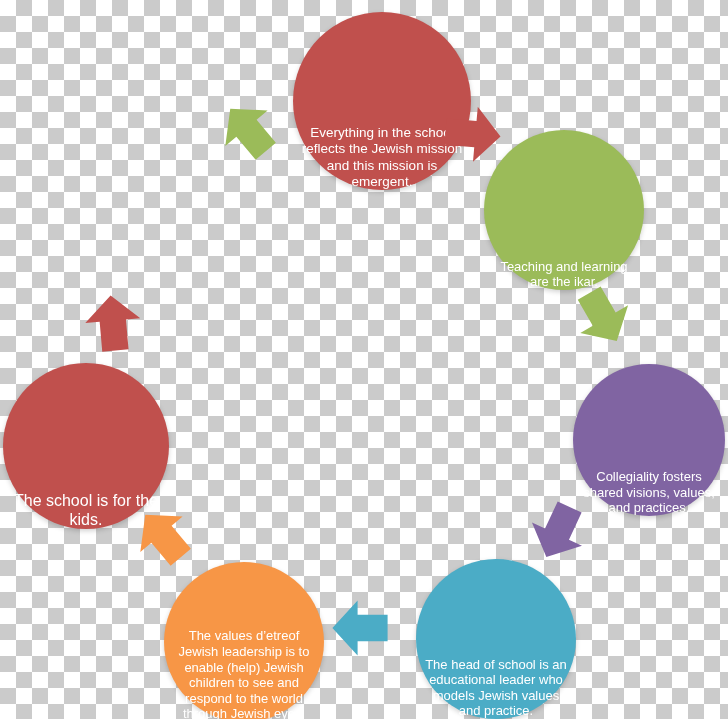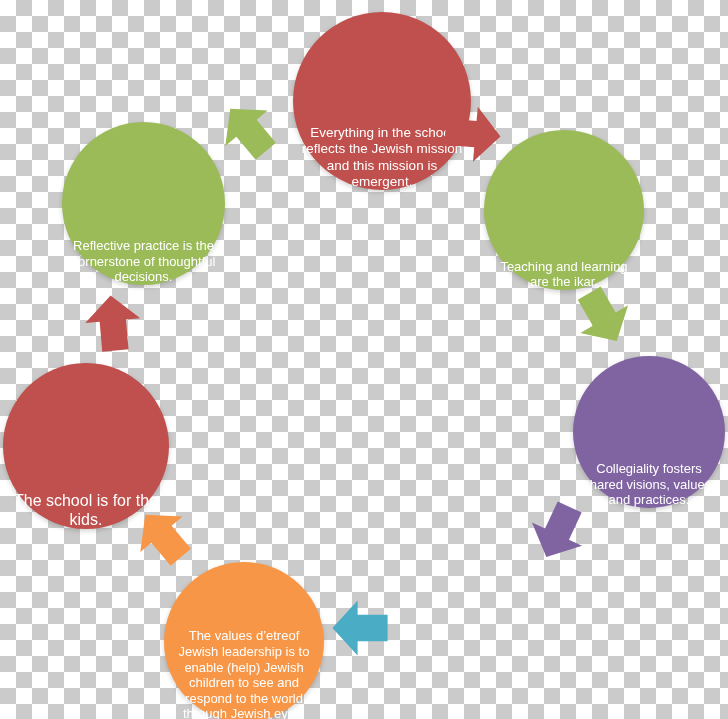--- a/index.html
+++ b/index.html
@@ -37,21 +37,21 @@
     box-shadow: 0 2px 5px rgba(0,0,0,0.18);
   }
   .node .label {
     display: block;
     padding: 0 8px;
     white-space: pre-line;
   }
   
   #node-mission      { left: 293px; top: 12px;  width: 178px; height: 178px; font-size: 13.5px; }
   #node-teaching     { left: 484px; top: 130px; width: 160px; height: 160px; font-size: 13px; }
-  #node-collegiality { left: 573px; top: 356px; width: 152px; height: 152px; font-size: 13px; }
+  #node-collegiality { left: 573px; top: 364px; width: 152px; height: 152px; font-size: 13px; }
   #node-head         { left: 416px; top: 559px; width: 160px; height: 160px; font-size: 13px; }
   #node-raison       { left: 164px; top: 562px; width: 160px; height: 160px; font-size: 13px; }
   #node-kids         { left: 3px;   top: 363px; width: 166px; height: 166px; font-size: 16px; }
   #node-reflective   { left: 62px;  top: 122px; width: 163px; height: 163px; font-size: 13px; }
 
   .arrow {
     position: absolute;
     width: 60px;
     height: 60px;
   }
@@ -75,32 +75,32 @@
   </div>
 
   <div class="node" id="node-teaching" style="background-color: rgb(155, 187, 89);">
     <span class="label">Teaching and learning are the ikar.</span>
   </div>
 
   <div class="node" id="node-collegiality" style="background-color: rgb(128, 100, 162);">
     <span class="label">Collegiality fosters shared visions, values, and practices.</span>
   </div>
 
+  <div class="node" id="node-head" style="background-color: rgb(75, 172, 198);">
+    <span class="label">The head of school is an educational leader who models Jewish values and practice.</span>
+  </div>
 
   <div class="node" id="node-raison" style="background-color: rgb(247, 150, 70);">
     <span class="label">The values d’etreof Jewish leadership is to enable (help) Jewish children to see and respond to the world through Jewish eyes.</span>
   </div>
 
   <div class="node" id="node-kids" style="background-color: rgb(192, 80, 77);">
     <span class="label">The school is for the kids.</span>
   </div>
 
-  <div class="node" id="node-reflective" style="background-color: rgb(155, 187, 89);">
-    <span class="label">Reflective practice is the cornerstone of thoughtful decisions.</span>
-  </div>
 
   <div class="arrow" id="arrow-reflective-mission">
     <svg viewBox="0 0 100 100" preserveAspectRatio="none">
       <polygon class="arrow-shape" points="50,4 96,46 72,46 72,96 28,96 28,46 4,46" fill="#9bbb59"></polygon>
     </svg>
   </div>
 
   <div class="arrow" id="arrow-mission-teaching">
     <svg viewBox="0 0 100 100" preserveAspectRatio="none">
       <polygon class="arrow-shape" points="50,4 96,46 72,46 72,96 28,96 28,46 4,46" fill="#c0504d"></polygon>

